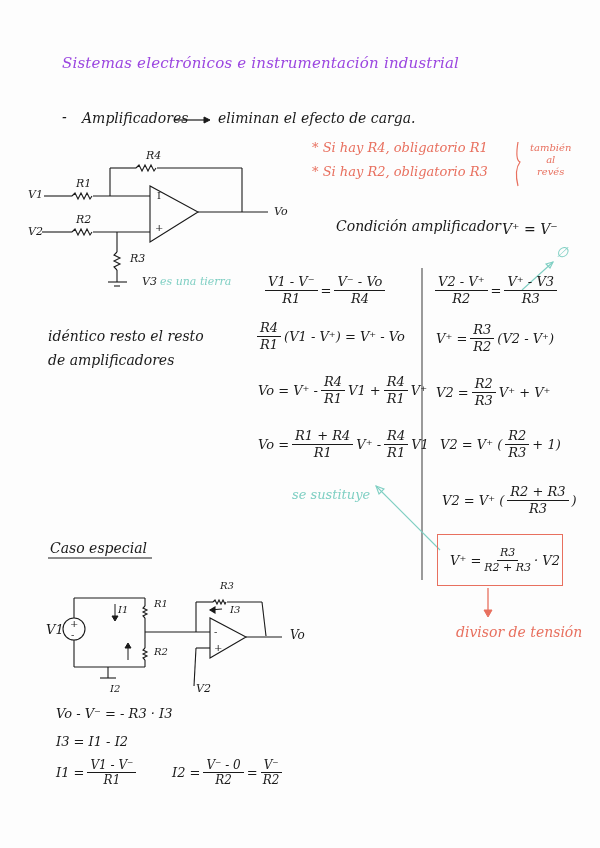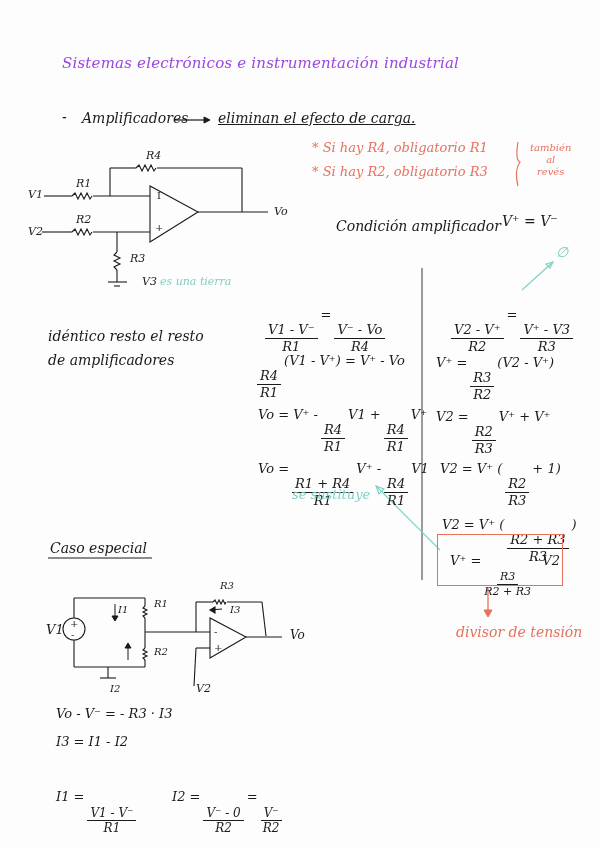--- a/index.html
+++ b/index.html
@@ -9,21 +9,21 @@
     .hw { font-family:"DejaVu Serif", serif; font-style:italic; }
     .title { left:62px; top:54px; font-size:15px; color:#9b46e0; letter-spacing:0.2px; }
     .red { color:#e8705f; }
     .teal { color:#7fcfc3; }
     .fs14 { font-size:14px; }
     .fs13 { font-size:13px; }
     .fs12 { font-size:12px; }
     .fs11 { font-size:11px; }
     .fs10 { font-size:10px; }
     .frac { display:inline-flex; flex-direction:column; align-items:center; vertical-align:middle; margin:0 3px; }
-    .frac .num { border-bottom:1px solid #1a1a1a; padding:0 3px; line-height:1.2;margin-top:48px; }
+    .frac .num { border-bottom:1px solid #1a1a1a; padding:0 3px; line-height:1.2; }
     .frac .den { line-height:1.2; }
     .eq { font-size:13px; display:flex; align-items:center; }
     svg { position:absolute; left:0; top:0; }
     .boxed { border:1.5px solid #e8705f; padding:6px 12px; }
   </style>
 </head>
 <body>
 
 <svg width="600" height="848">
 
@@ -105,21 +105,21 @@
     <polygon points="112,616 118,616 115,621" fill="#1a1a1a"></polygon>
     <line x1="128" y1="660" x2="128" y2="646"></line>
     <polygon points="125,648 131,648 128,643" fill="#1a1a1a"></polygon>
   </g>
 </svg>
 
 <div class="abs hw title">Sistemas electrónicos e instrumentación industrial</div>
 
 <div class="abs hw fs14" style="left:62px; top:109px;">-</div>
 <div class="abs hw fs14" style="left:82px; top:110px;">Amplificadores</div>
-<div class="abs hw fs14" style="left:218px; top:110px;text-decoration:underline;">eliminan el efecto de carga.</div>
+<div class="abs hw fs14" style="left:218px; top:110px;">eliminan el efecto de carga.</div>
 
 <div class="abs hw fs13 red" style="left:312px; top:140px;">* Si hay R4, obligatorio R1</div>
 <div class="abs hw fs13 red" style="left:312px; top:164px;">* Si hay R2, obligatorio R3</div>
 <div class="abs hw fs10 red" style="left:530px; top:142px; text-align:center; line-height:12px;">
   <div>también</div>
   <div>al</div>
   <div>revés</div>
 </div>
 
 <div class="abs hw fs11" style="left:28px; top:188px;">V1</div>
@@ -128,21 +128,21 @@
 <div class="abs hw fs11" style="left:76px; top:213px;">R2</div>
 <div class="abs hw fs11" style="left:130px; top:252px;">R3</div>
 <div class="abs hw fs11" style="left:146px; top:149px;">R4</div>
 <div class="abs fs10" style="left:157px; top:190px;">I</div>
 <div class="abs fs10" style="left:155px; top:222px;">+</div>
 <div class="abs hw fs11" style="left:274px; top:205px;">Vo</div>
 <div class="abs hw fs11" style="left:142px; top:275px;">V3</div>
 <div class="abs hw fs11 teal" style="left:160px; top:275px;">es una tierra</div>
 
 <div class="abs hw fs14" style="left:336px; top:218px;text-align:center;">Condición amplificador</div>
-<div class="abs hw fs14" style="left:502px; top:213px;">V⁺ = V⁻</div>
+<div class="abs hw fs14" style="left:502px; top:221px;">V⁺ = V⁻</div>
 
 <div class="abs hw fs14" style="left:48px; top:324px; line-height:24px;">
   <div>idéntico resto el resto</div>
   <div>de amplificadores</div>
 </div>
 
 <div class="abs eq hw" style="left:262px; top:274px;">
   <span class="frac">
       <span class="num">V1 - V⁻</span>
       <span class="den">R1</span>
@@ -181,21 +181,21 @@
       <span class="den">R1</span>
     </span>
   <span>V⁺ -</span>
   <span class="frac">
       <span class="num">R4</span>
       <span class="den">R1</span>
     </span>
   <span>V1</span>
 </div>
 
-<div class="abs eq hw" style="left:448px; top:274px;">
+<div class="abs eq hw" style="left:432px; top:274px;">
   <span class="frac">
       <span class="num">V2 - V⁺</span>
       <span class="den">R2</span>
     </span>
   <span>=</span>
   <span class="frac">
       <span class="num">V⁺ - V3</span>
       <span class="den">R3</span>
     </span>
 </div>

